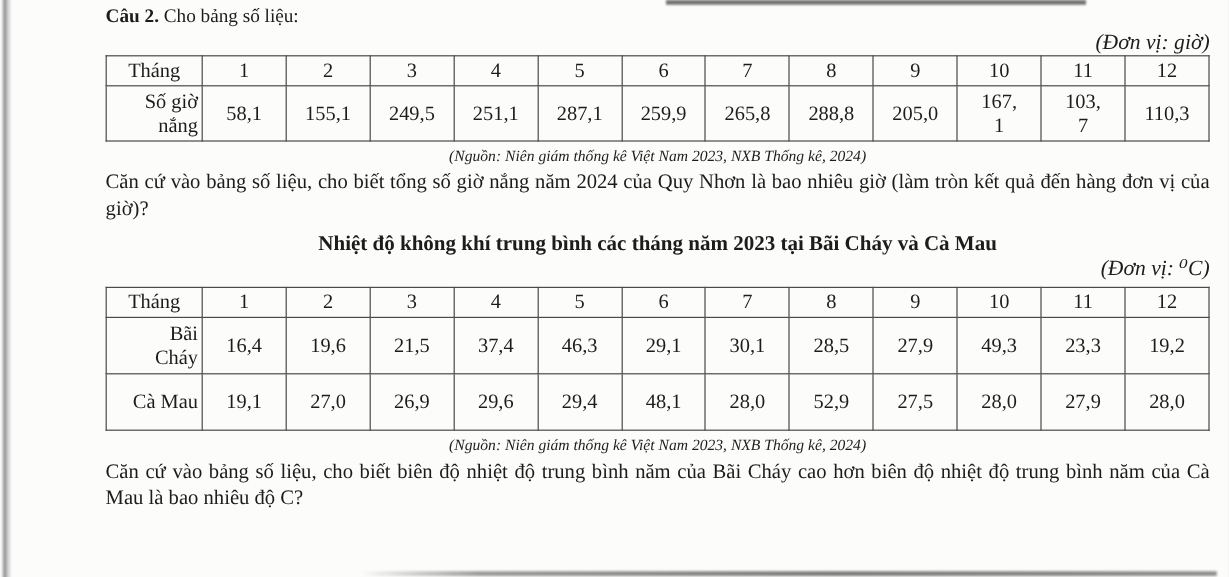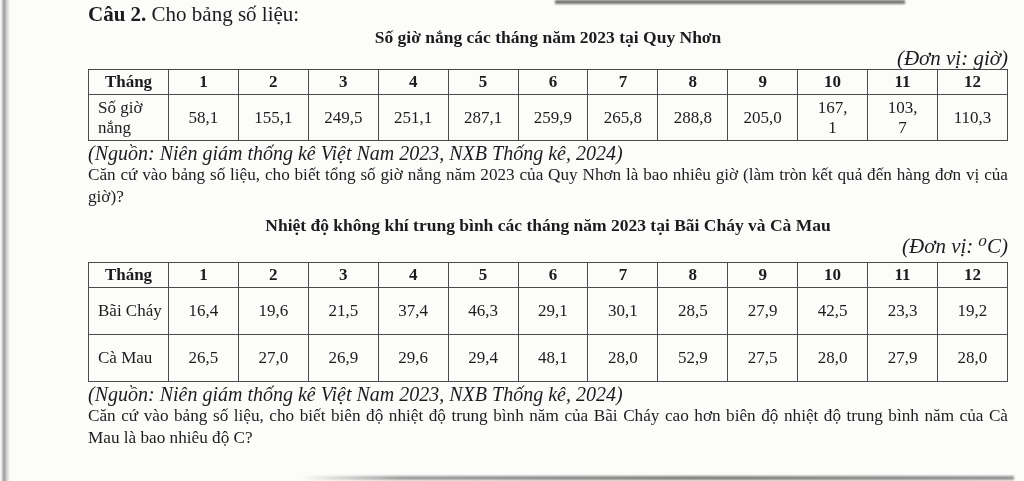--- a/index.html
+++ b/index.html
@@ -7,41 +7,41 @@
     position:relative;
     width:1024px;height:481px;
     background:#fcfcfb;
     overflow:hidden;
     box-sizing:border-box;
     padding:3px 16px 0 88px;
     font-family:"Liberation Serif","DejaVu Serif",serif;
     color:#1c1c1c;
     font-size:17px;
   }
-  .qline{margin:0;font-size:21px;line-height:22px;}
+  .qline{margin:0;font-size:16px;line-height:22px;}
   .qlabel{font-weight:bold;}
   .tbl-title{margin:1px 0 0;text-align:center;font-weight:bold;font-size:17.5px;line-height:22px;}
-  .unit-note{margin:0;text-align:right;font-style:italic;font-size:21px;line-height:20px;}
-  .source-note{margin:2px 0 0;text-align:left;font-style:italic;font-size:20px;line-height:20px;}
+  .unit-note{margin:0;text-align:right;font-style:italic;font-size:18px;line-height:20px;}
+  .source-note{margin:2px 11px 0;text-align:center;font-style:italic;font-size:13px;line-height:20px;}
   .question{margin:1px 0 0;text-align:justify;font-size:17.2px;line-height:22px;}
   table{border-collapse:collapse;width:920px;table-layout:fixed;margin-top:1px;}
   th,td{
     border:1px solid #4a4a4a;
     text-align:center;
     font-size:17px;
     padding:0 3px;
     white-space:pre-line;
     vertical-align:middle;
     overflow:hidden;
   }
-  th{font-weight:bold;}
+  th{font-weight:normal;}
   thead tr{height:25px;}
   #table1 tbody tr{height:46px;}
   #table2 tbody tr{height:47px;}
-  td.row-label{text-align:left;padding-left:9px;}
+  td.row-label{text-align:right;padding-left:19px;}
   #table2{margin-top:6px;}
   .title-c3{margin-top:6px;}
   
   .scan-edge-left{
     position:absolute;left:0;top:0;width:10px;height:481px;
     background:linear-gradient(to right,#fff 0%,#ececec 12%,#9a9a9a 40%,#d8d8d8 72%,#fcfcfb 100%);
     pointer-events:none;
   }
   .scan-artifact-top{
     position:absolute;left:555px;top:0;width:350px;height:4px;
@@ -58,21 +58,20 @@
 </head>
 <body>
 
 <div class="page">
 
   <div class="scan-edge-left"></div>
   <div class="scan-artifact-top"></div>
 
   <p class="qline"><span class="qlabel">Câu 2.</span><span> Cho bảng số liệu:</span></p>
 
-  <p class="tbl-title">Số giờ nắng các tháng năm 2023 tại Quy Nhơn</p>
   <p class="unit-note">(Đơn vị: giờ)</p>
 
   <table id="table1">
       <colgroup>
         <col style="width: 80px;">
         <col>
         <col>
         <col>
         <col>
         <col>
@@ -116,21 +115,21 @@
           <td>167,
 1</td>
           <td>103,
 7</td>
           <td>110,3</td>
         </tr>
       </tbody>
     </table>
 
   <p class="source-note">(Nguồn: Niên giám thống kê Việt Nam 2023, NXB Thống kê, 2024)</p>
-  <p class="question">Căn cứ vào bảng số liệu, cho biết tổng số giờ nắng năm 2023 của Quy Nhơn là bao nhiêu giờ (làm tròn kết quả đến hàng đơn vị của giờ)?</p>
+  <p class="question">Căn cứ vào bảng số liệu, cho biết tổng số giờ nắng năm 2024 của Quy Nhơn là bao nhiêu giờ (làm tròn kết quả đến hàng đơn vị của giờ)?</p>
 
 
   <p class="tbl-title title-c3">Nhiệt độ không khí trung bình các tháng năm 2023 tại Bãi Cháy và Cà Mau</p>
   <p class="unit-note">(Đơn vị: ⁰C)</p>
 
   <table id="table2">
       <colgroup>
         <col style="width: 80px;">
         <col>
         <col>
@@ -167,27 +166,27 @@
           <td class="row-label">Bãi Cháy</td>
           <td>16,4</td>
           <td>19,6</td>
           <td>21,5</td>
           <td>37,4</td>
           <td>46,3</td>
           <td>29,1</td>
           <td>30,1</td>
           <td>28,5</td>
           <td>27,9</td>
-          <td>42,5</td>
+          <td>49,3</td>
           <td>23,3</td>
           <td>19,2</td>
         </tr>
         <tr>
           <td class="row-label">Cà Mau</td>
-          <td>26,5</td>
+          <td>19,1</td>
           <td>27,0</td>
           <td>26,9</td>
           <td>29,6</td>
           <td>29,4</td>
           <td>48,1</td>
           <td>28,0</td>
           <td>52,9</td>
           <td>27,5</td>
           <td>28,0</td>
           <td>27,9</td>

